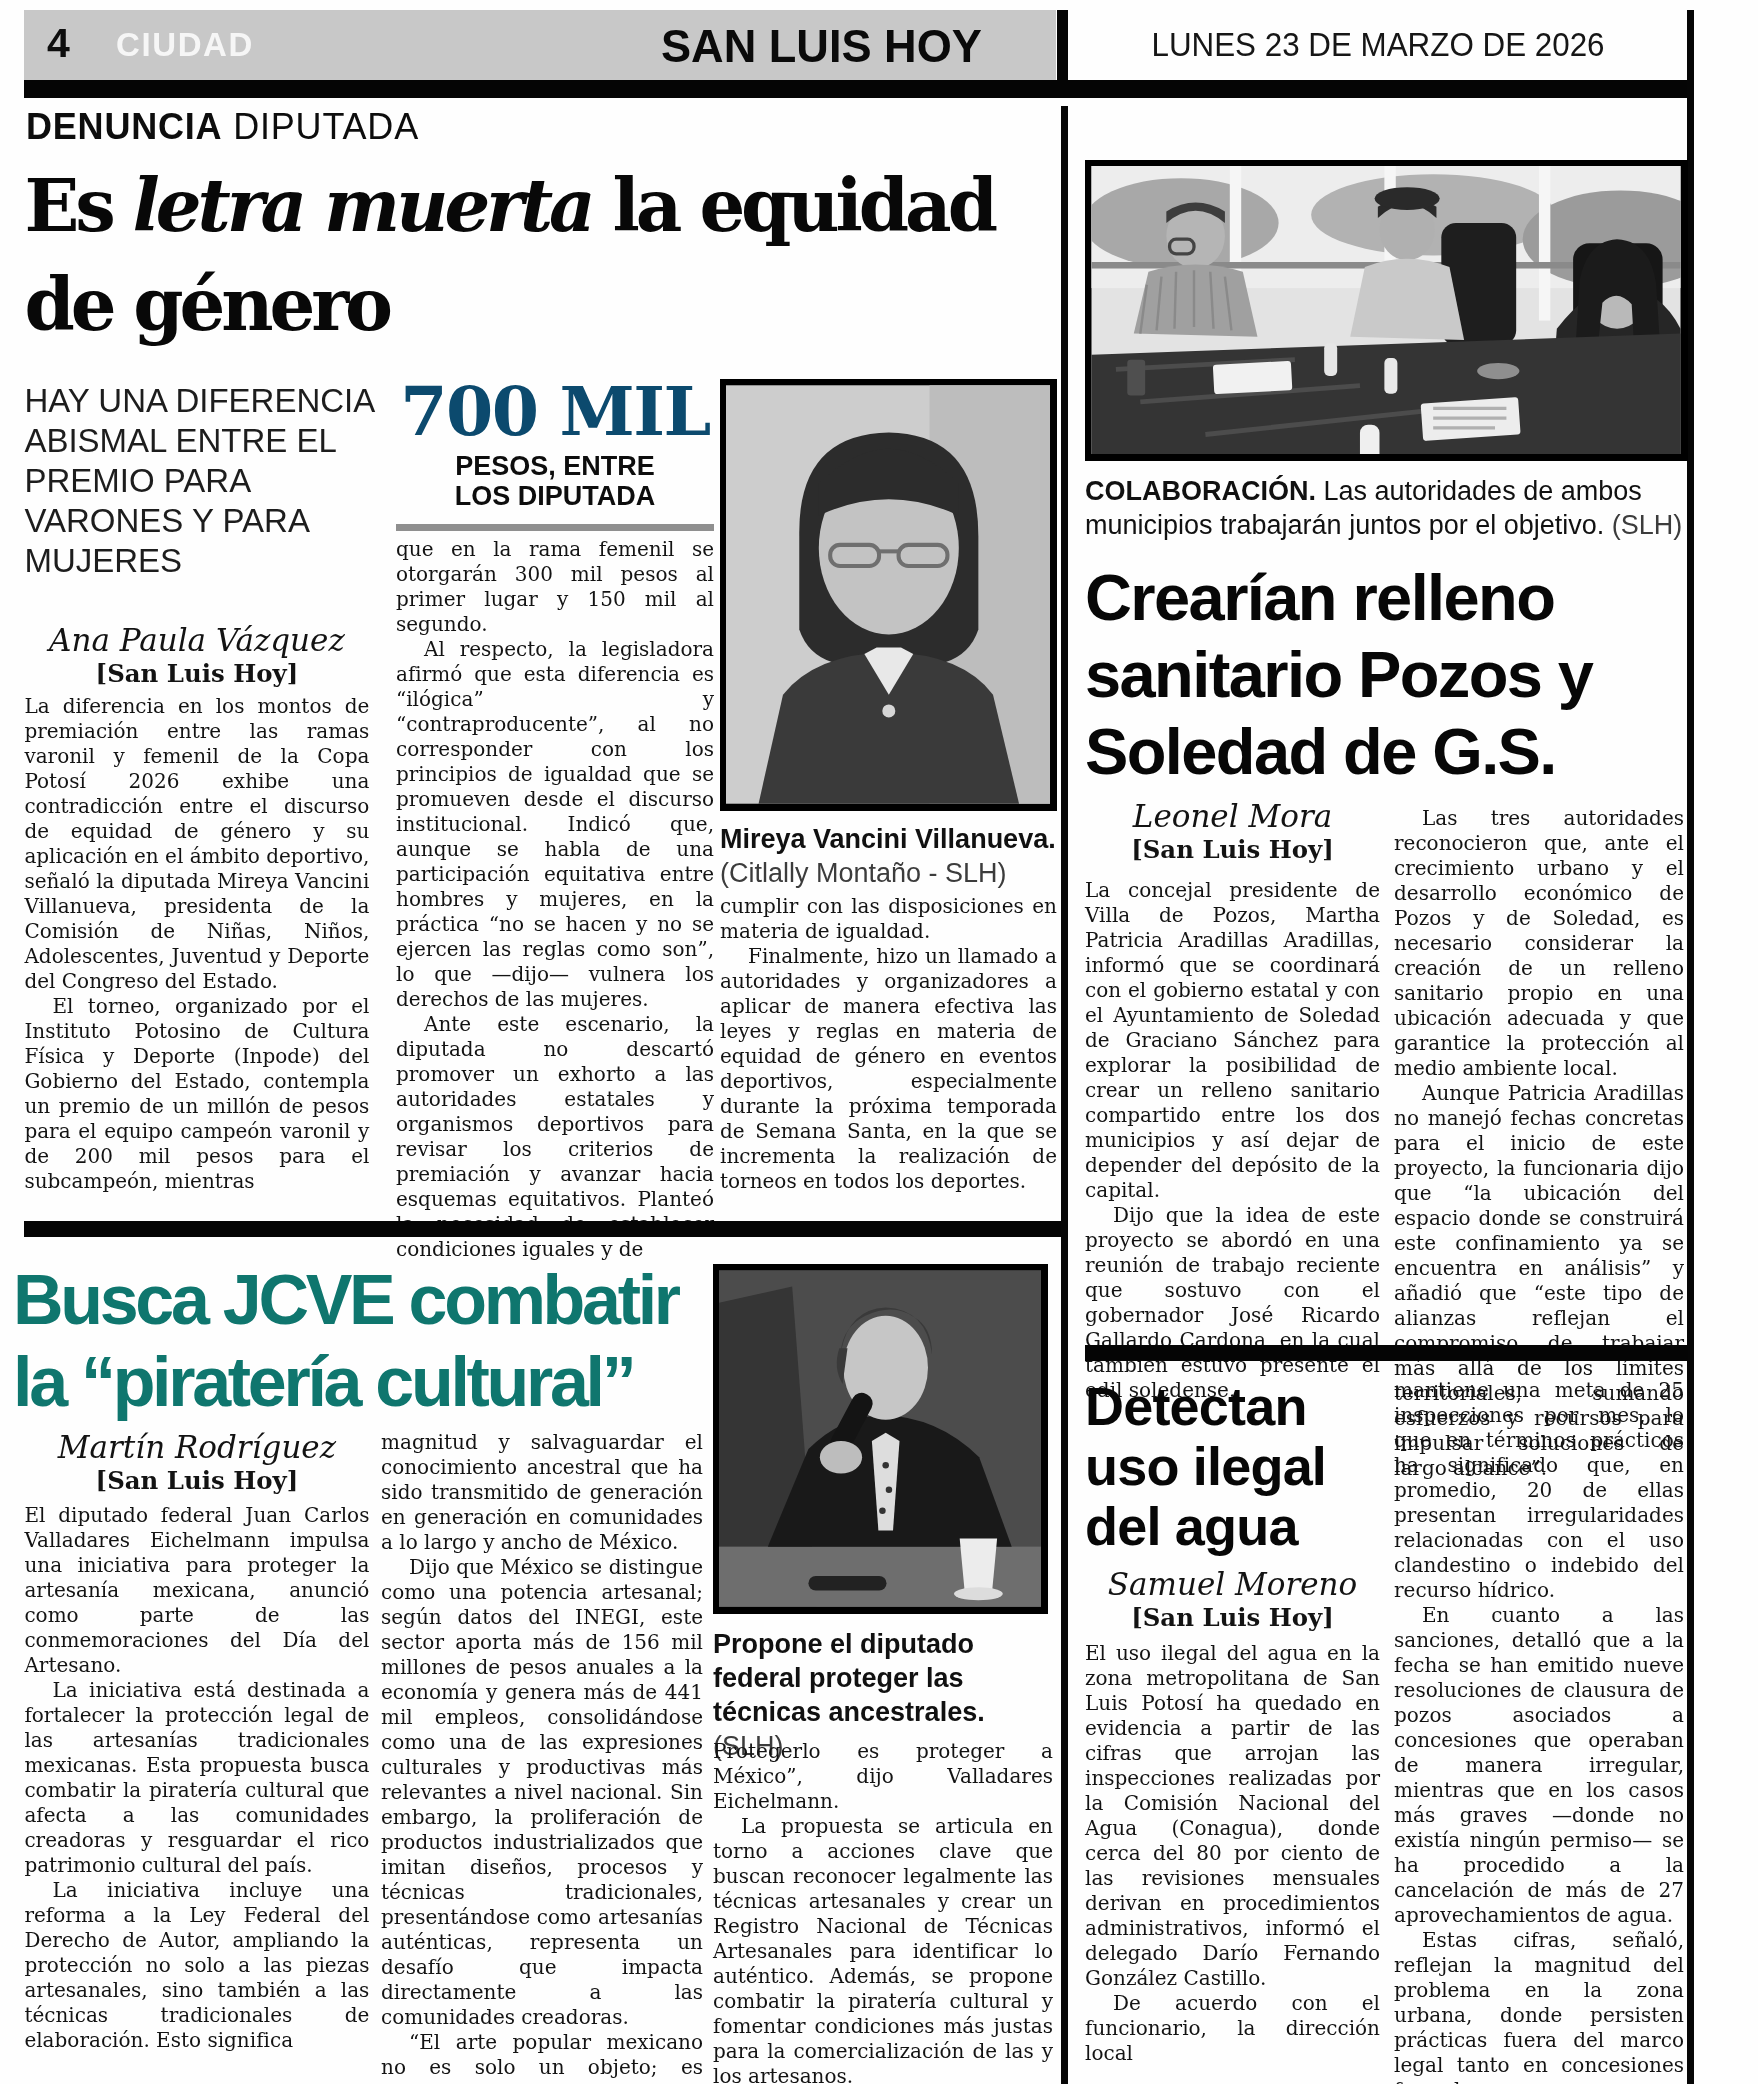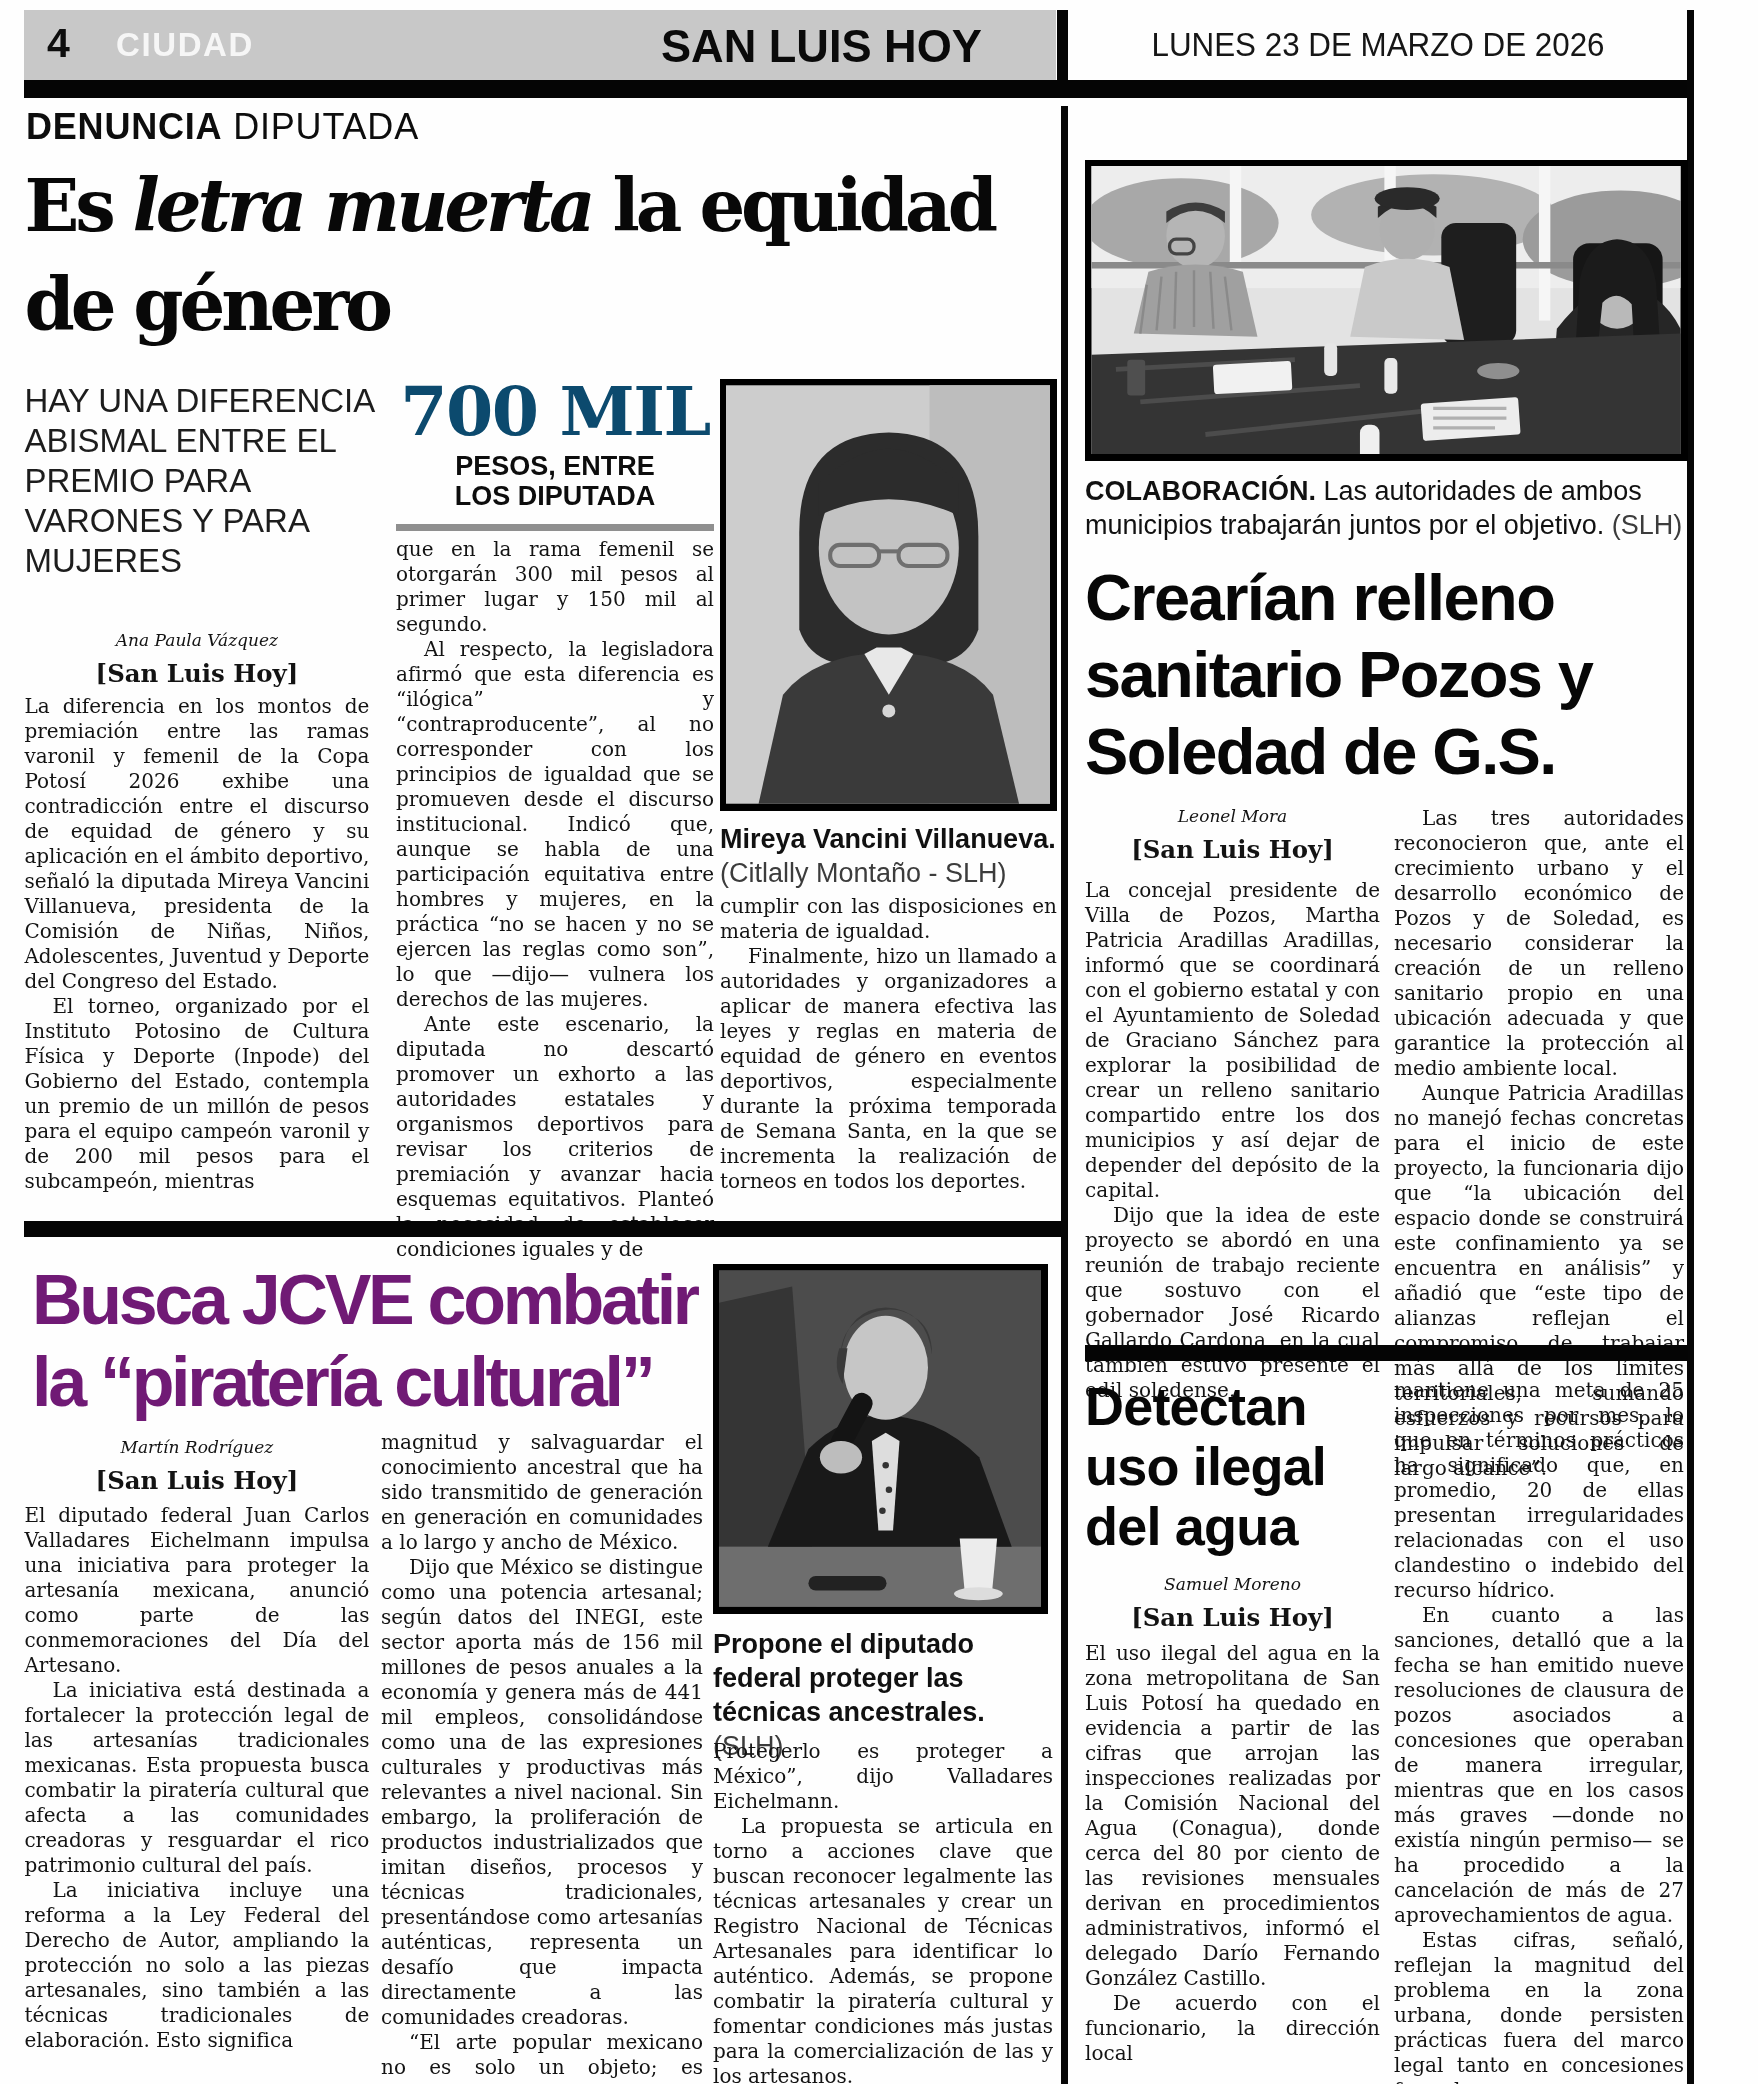--- a/index.html
+++ b/index.html
@@ -25,21 +25,21 @@
   .rule-a2{left:1085px;top:1345px;width:603px;height:16.3px;background:#050505;}
 
   
   .kicker{left:26px;top:106px;font:400 36px "Liberation Sans",sans-serif;color:#0d0d0d;letter-spacing:0.8px;}
   .kicker b{font-weight:800;}
   .headline1{left:24.4px;top:156px;width:1036px;font-weight:700;font-size:72px;line-height:99px;
              letter-spacing:-4.1px;color:#080808;}
   .headline1 .it{font-style:italic;}
   .deck{left:24.4px;top:381px;width:350px;font:400 33px "Liberation Sans",sans-serif;line-height:40px;color:#1d1d1d;}
   .byline{text-align:center;}
-  .byline .author{display:block;font-style:italic;font-size:17px;line-height:33px;}
+  .byline .author{display:block;font-style:italic;font-size:31px;line-height:33px;}
   .byline .org{display:block;font-weight:700;font-size:24.4px;line-height:33px;}
   .byline-a1{left:24.4px;top:624px;width:345px;}
 
   .bodycol{font-size:20px;line-height:25px;text-align:justify;hyphens:auto;}
   .bodycol p{margin:0;}
   .bodycol p + p{text-indent:1.4em;}
   .indent-all p{text-indent:1.4em;}
 
   .a1col1{left:24.4px;top:694px;width:345px;}
   .a1col2{left:396px;top:537px;width:318px;}
@@ -66,22 +66,22 @@
   .caption3{left:713px;top:1627px;width:342px;}
 
   
   .headline2{left:1085px;top:559px;width:604px;font:700 65px "Liberation Sans",sans-serif;
              line-height:77px;letter-spacing:-1.6px;color:#070707;}
   .byline-a2{left:1085px;top:800px;width:295px;}
   .a2col1{left:1085px;top:878px;width:295px;}
   .a2col2{left:1394px;top:806px;width:290px;}
 
   
-  .headline3{left:32px;top:1259px;width:717px;font:700 70px "Liberation Sans",sans-serif;
-             line-height:82px;letter-spacing:-3.3px;color:#701a75;}
+  .headline3{left:13px;top:1259px;width:717px;font:700 70px "Liberation Sans",sans-serif;
+             line-height:82px;letter-spacing:-3.3px;color:#0f766e;}
   .byline-a3{left:24.4px;top:1431px;width:345px;}
   .a3col1{left:24.4px;top:1503px;width:345px;}
   .a3col2{left:381px;top:1430px;width:322px;}
   .a3col3{left:713px;top:1739px;width:340px;}
 
   
   .headline4{left:1085px;top:1376px;width:301px;font:700 54px "Liberation Sans",sans-serif;
              line-height:60px;letter-spacing:-0.8px;color:#070707;}
   .byline-a4{left:1085px;top:1568px;width:295px;}
   .a4col1{left:1085px;top:1641px;width:295px;}

